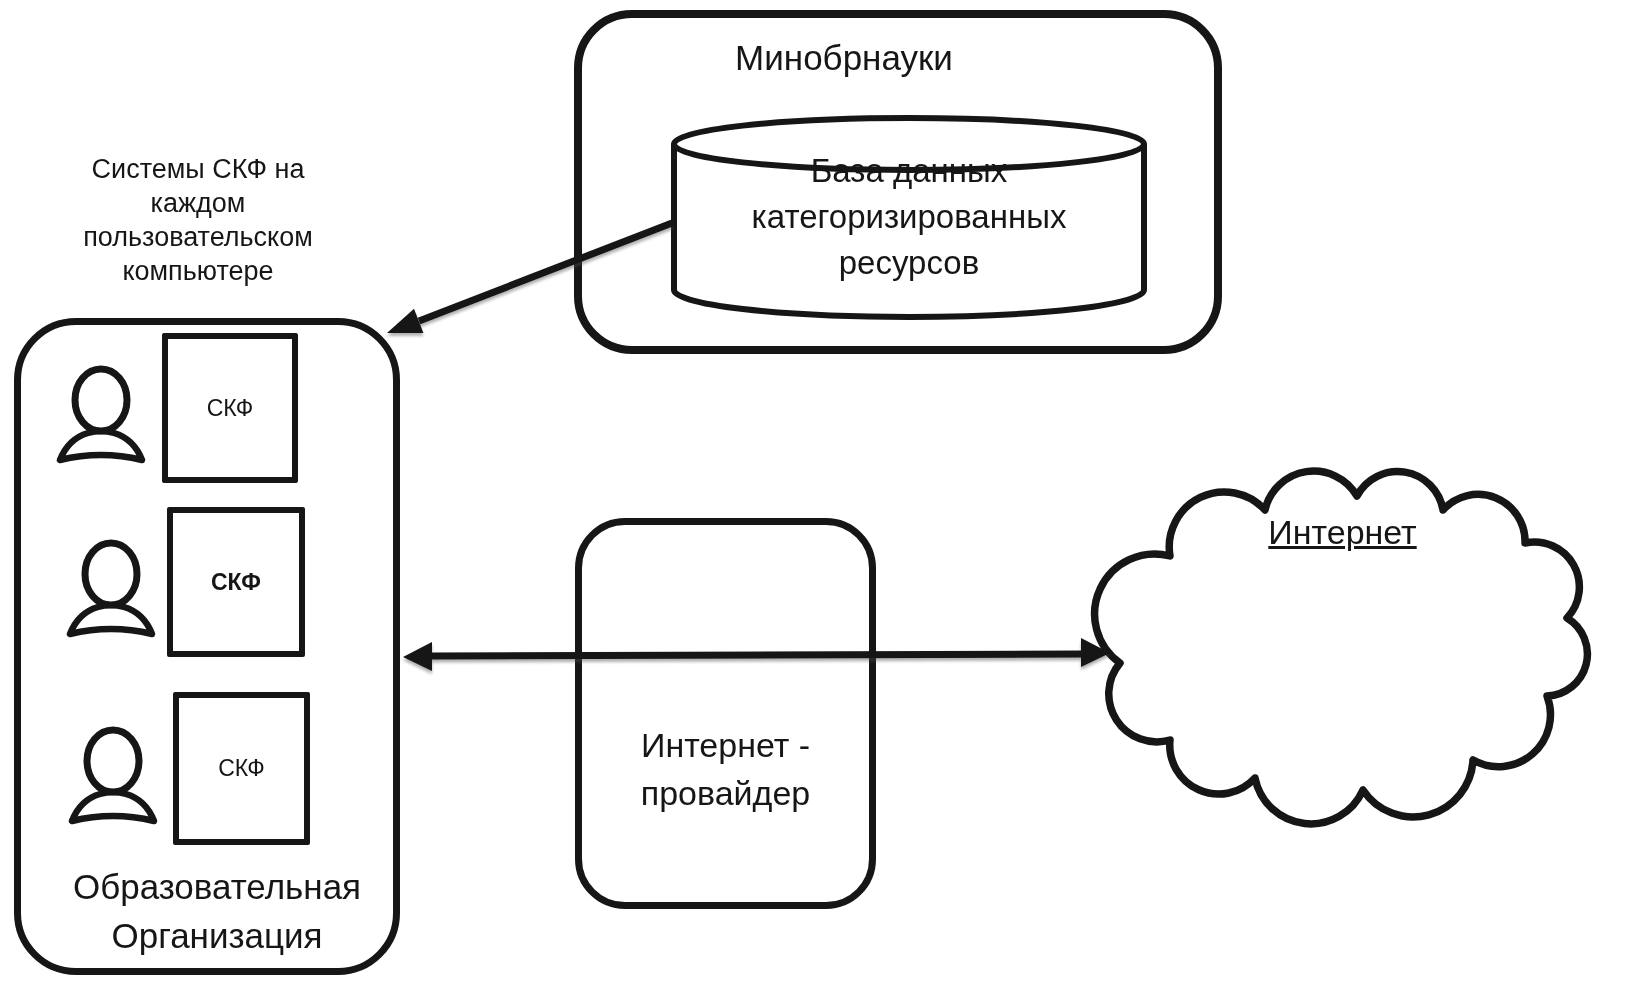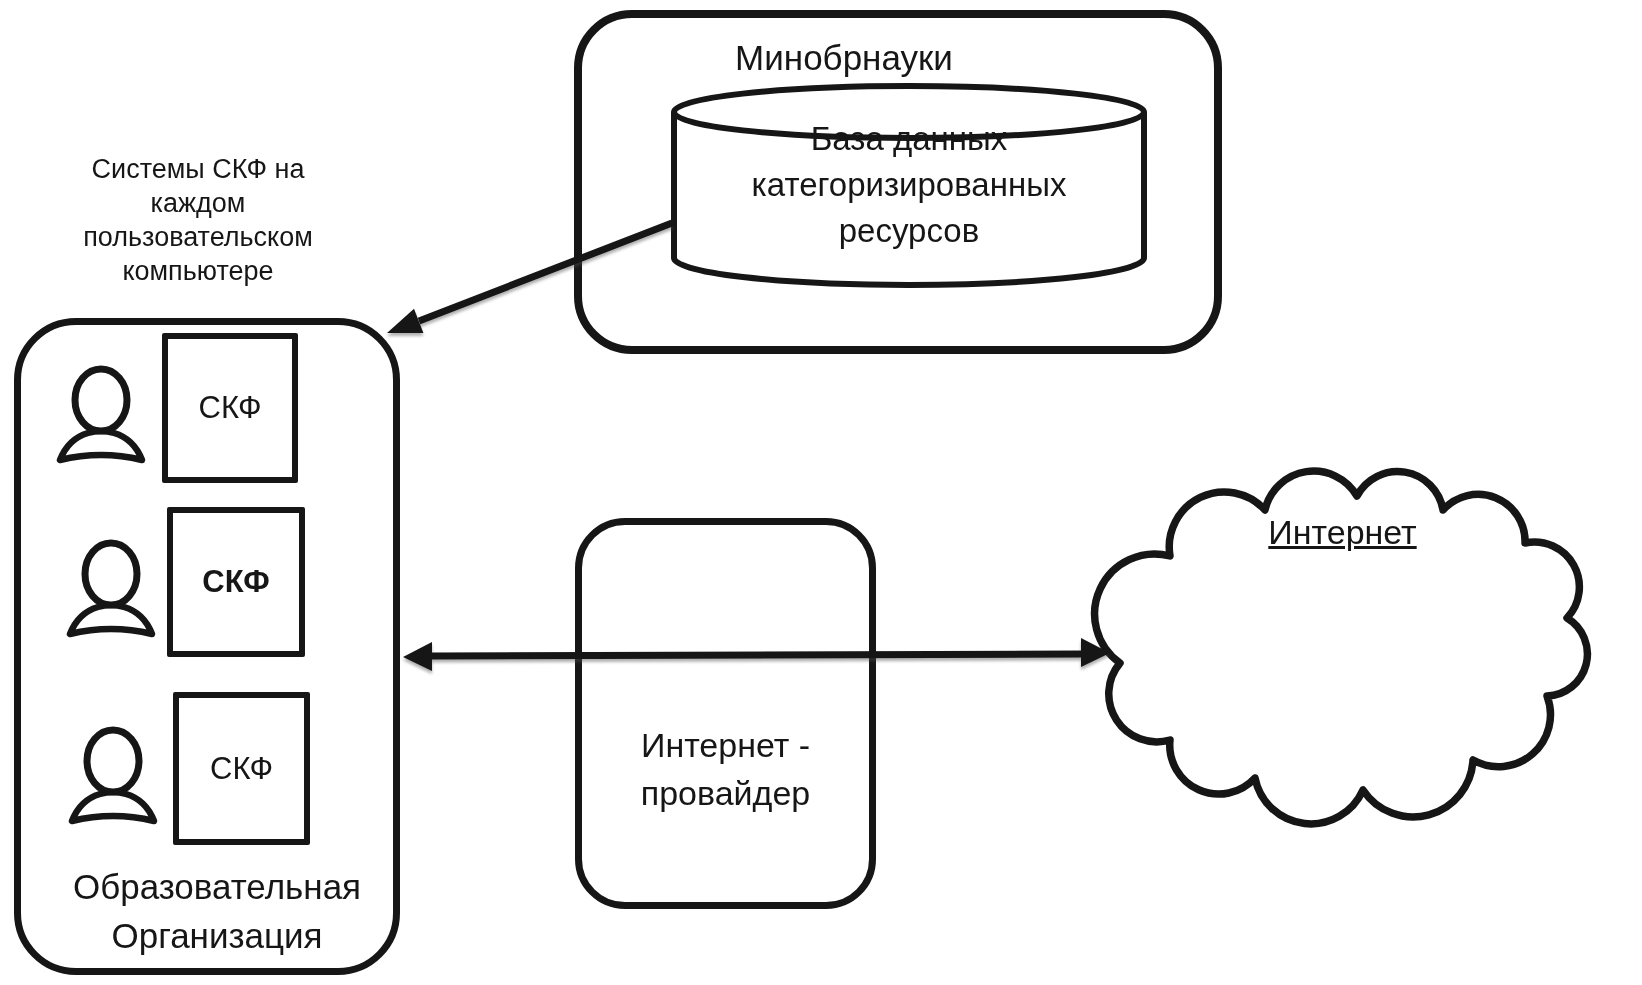--- a/index.html
+++ b/index.html
@@ -14,30 +14,30 @@
     position:absolute;left:48px;top:138px;width:300px;
     text-align:center;font-size:27px;line-height:34px;font-weight:400;margin-top:14px;
   }
   
   .rbox{position:absolute;background:#fff;border:7px solid #161616;box-sizing:border-box;}
   .edu-box{left:14px;top:318px;width:386px;height:657px;border-radius:62px;}
   .ministry-box{left:574px;top:10px;width:648px;height:344px;border-width:8px;border-radius:58px;}
   .provider-box{left:575px;top:518px;width:301px;height:391px;border-radius:50px;}
   
   .ministry-title{position:absolute;left:0;top:20px;width:524px;text-align:center;font-size:35px;}
-  .cylinder{position:absolute;left:88px;top:64px;width:478px;height:206px;}
+  .cylinder{position:absolute;left:88px;top:96px;width:478px;height:206px;}
   .cylinder svg{position:absolute;left:0;top:0;width:100%;height:100%;}
   .cyl-label{position:absolute;left:0;top:34px;width:100%;text-align:center;
     font-size:33px;line-height:46px;}
   
   .user-icon{position:absolute;width:92px;height:102px;}
   .u1{left:34px;top:37px;}  .u2{left:44px;top:211px;}  .u3{left:46px;top:398px;}
   .skf{
     position:absolute;border:6px solid #161616;border-radius:2px;background:#fff;
-    display:flex;align-items:center;justify-content:center;font-size:31px;box-sizing:border-box;
+    display:flex;align-items:center;justify-content:center;font-size:23px;box-sizing:border-box;
   }
   .skf1{left:141px;top:8px;width:136px;height:150px;}
   .skf2{left:146px;top:182px;width:138px;height:150px;font-weight:700;}
   .skf3{left:152px;top:367px;width:137px;height:153px;}
   .edu-footer{position:absolute;left:10px;top:537px;width:100%;text-align:center;
     font-size:35px;line-height:49px;}
   
   .provider-label{position:absolute;left:0;top:196px;width:100%;text-align:center;
     font-size:34px;line-height:48px;}
   

